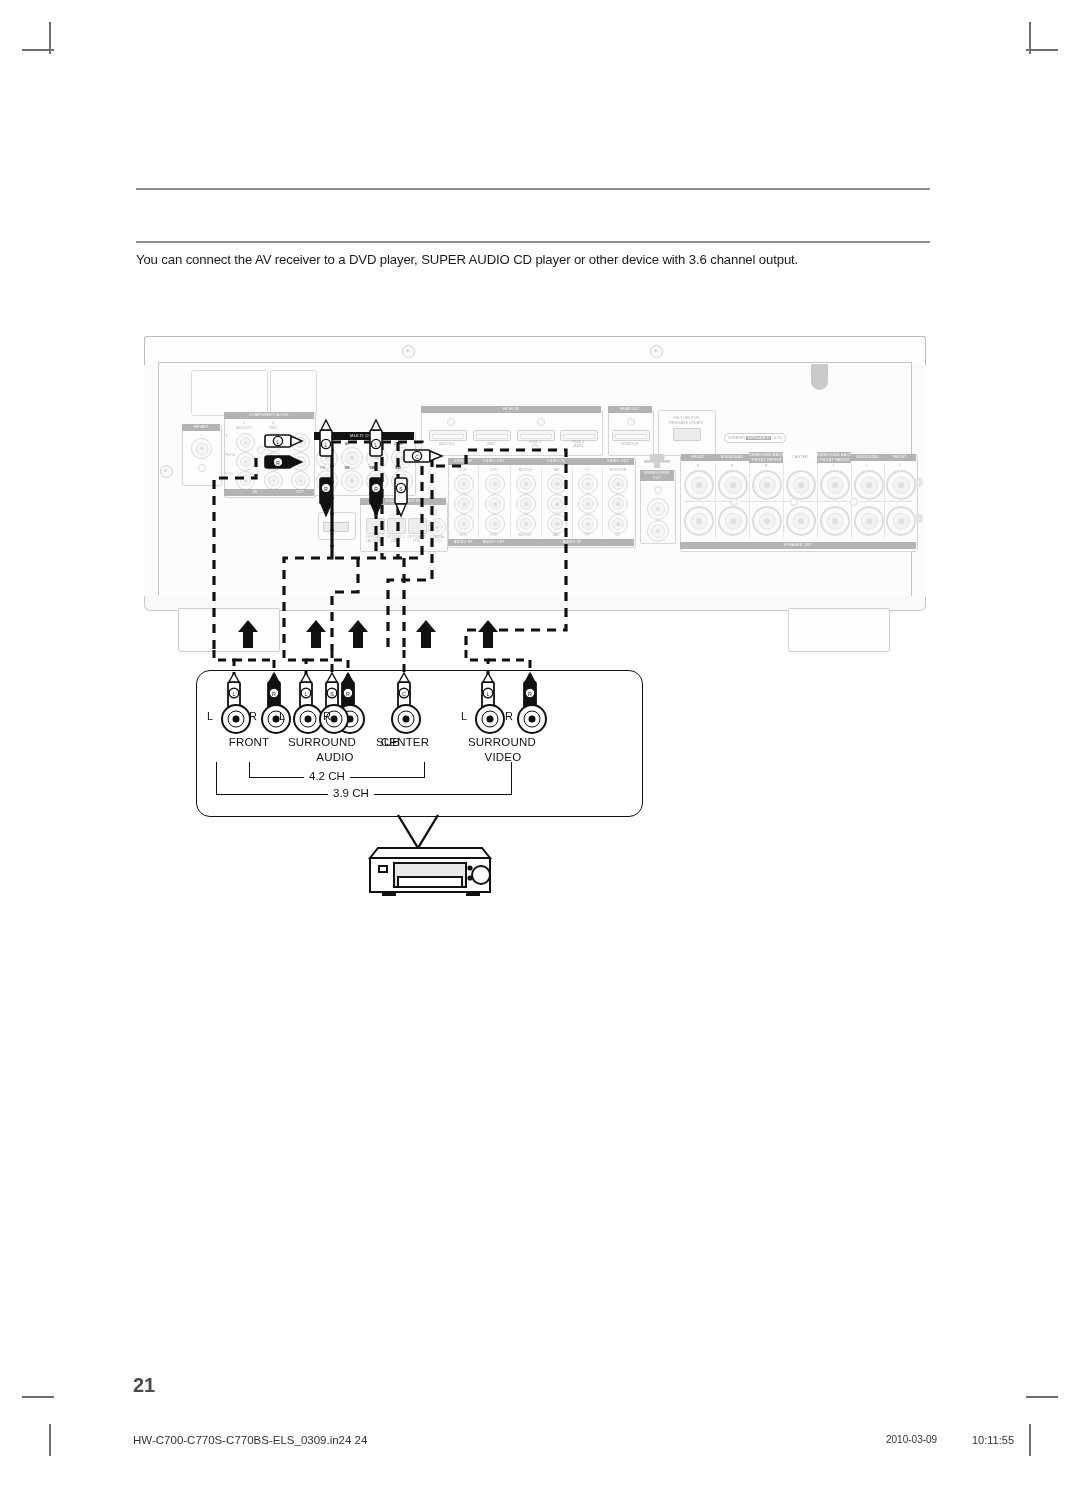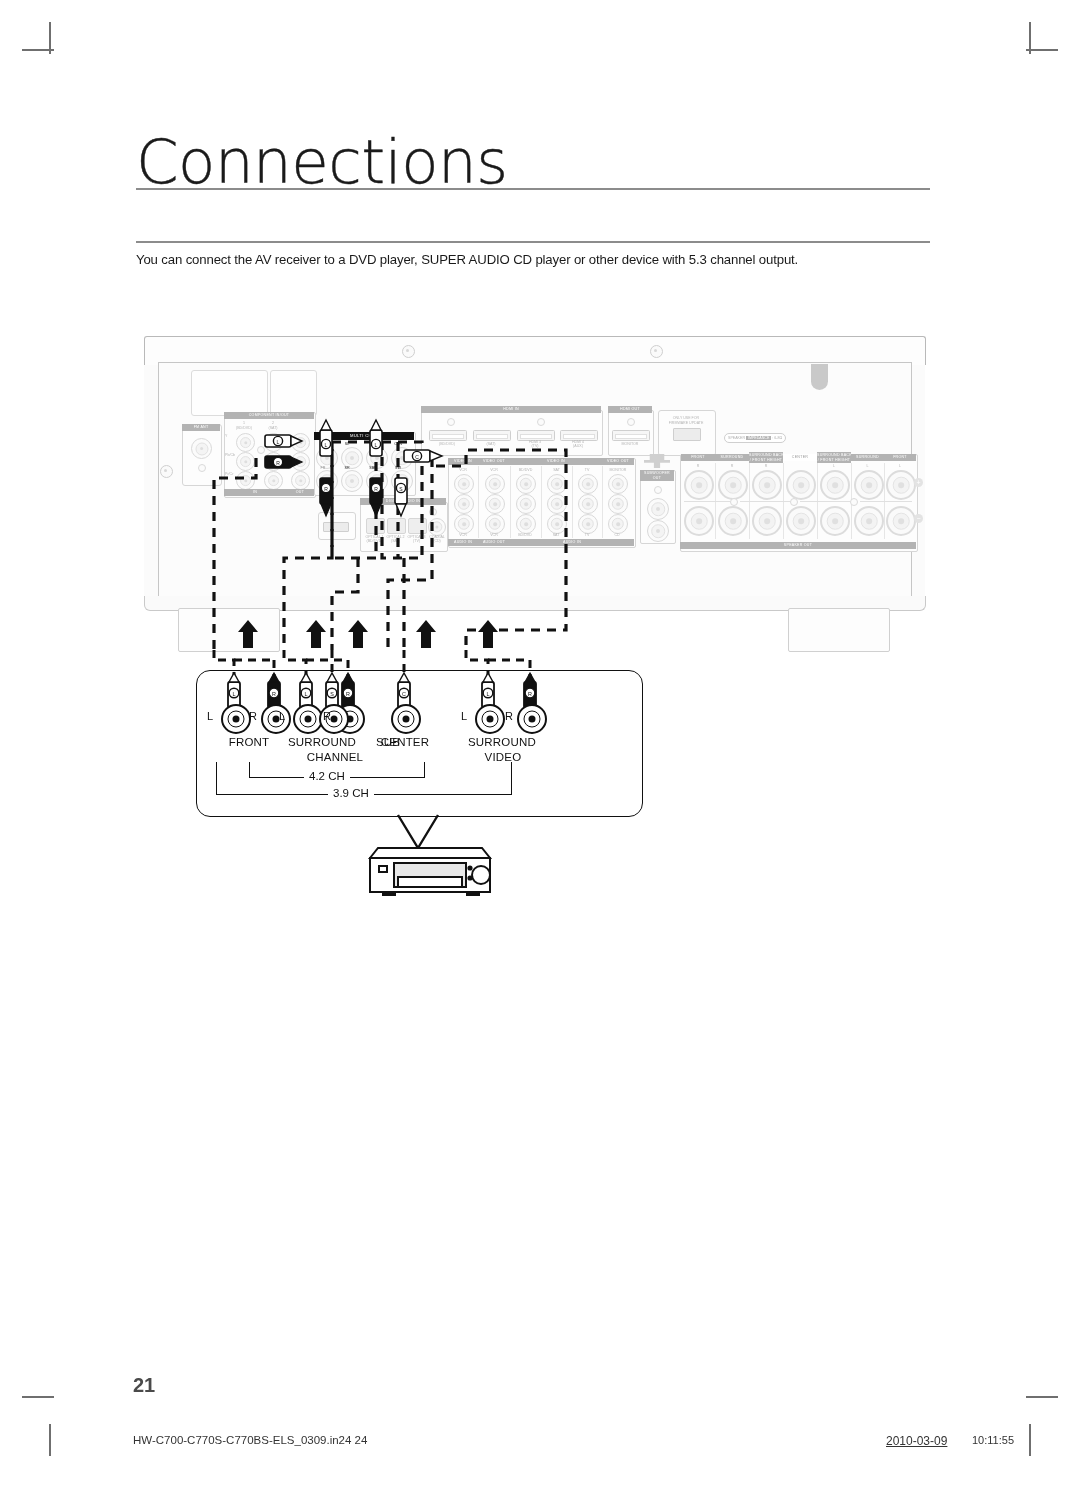--- a/index.html
+++ b/index.html
@@ -100,41 +100,40 @@
   .chtick{position:absolute;width:0;border-left:1.6px solid #111;}
   .chlabel{position:absolute;font-size:11.5px;color:#111;background:#fff;padding:0 5px;white-space:nowrap;}
 
   
   #device-label{position:absolute;left:136px;top:862px;width:660px;text-align:center;
      font-size:23px;font-weight:bold;color:#111;letter-spacing:0.2px;}
 
   
   #page-number{position:absolute;left:133px;top:1374px;font-size:20px;font-weight:bold;color:#4a4a4a;}
   #footer-file{position:absolute;left:133px;top:1434px;font-size:11.5px;color:#333;white-space:nowrap;}
-  #footer-date{position:absolute;left:886px;top:1434px;font-size:12px;color:#333;white-space:nowrap;text-decoration:underline;}
+  #footer-date{position:absolute;left:886px;top:1434px;font-size:10px;color:#333;white-space:nowrap;}
   #footer-time{position:absolute;left:972px;top:1434px;font-size:11px;color:#333;white-space:nowrap;}
 </style>
 </head>
 <body>
 
 <div class="page">
 
   <div class="cmark" style="left:49px;top:22px;width:1.6px;height:32px;"></div>
   <div class="cmark" style="left:22px;top:49px;width:32px;height:1.6px;"></div>
   <div class="cmark" style="left:1029px;top:22px;width:1.6px;height:32px;"></div>
   <div class="cmark" style="left:1026px;top:49px;width:32px;height:1.6px;"></div>
   <div class="cmark" style="left:22px;top:1396px;width:32px;height:1.6px;"></div>
   <div class="cmark" style="left:49px;top:1424px;width:1.6px;height:32px;"></div>
   <div class="cmark" style="left:1026px;top:1396px;width:32px;height:1.6px;"></div>
   <div class="cmark" style="left:1029px;top:1424px;width:1.6px;height:32px;"></div>
 
-  <div id="chapter-title">Connections</div>
   <div id="chapter-rule"></div>
   <div id="section-rule"></div>
-  <div id="intro-text">You can connect the AV receiver to a DVD player, SUPER AUDIO CD player or other device with 5.3 channel output.</div>
+  <div id="intro-text">You can connect the AV receiver to a DVD player, SUPER AUDIO CD player or other device with 3.6 channel output.</div>
 
   <div id="diagram">
 
     <div class="rcv-bevel-l"></div>
     <div class="rcv-bevel-r"></div>
     <div class="rcv-top"></div>
     <div class="rcv-body"></div>
     <div class="rcv-base"></div>
     <div class="rcv-foot" style="left:42px;"></div>
     <div class="rcv-foot" style="left:652px;"></div>
@@ -525,21 +524,21 @@
     <div class="lr" style="left:71px;top:380px;">L</div>
     <div class="lr" style="left:113px;top:380px;">R</div>
     <div class="lr" style="left:143px;top:380px;">L</div>
     <div class="lr" style="left:187px;top:380px;">R</div>
     <div class="lr" style="left:325px;top:380px;">L</div>
     <div class="lr" style="left:369px;top:380px;">R</div>
 
     <div class="spk-name" style="left:78px;top:406px;width:70px;">FRONT</div>
     <div class="spk-name" style="left:148px;top:406px;width:76px;">SURROUND</div>
     <div class="spk-name" style="left:184px;top:406px;width:56px;padding-left:40px;">SUB</div>
-    <div class="spk-name" style="left:164px;top:421px;width:70px;">CHANNEL</div>
+    <div class="spk-name" style="left:164px;top:421px;width:70px;">AUDIO</div>
     <div class="spk-name" style="left:232px;top:406px;width:74px;">CENTER</div>
     <div class="spk-name" style="left:328px;top:406px;width:76px;">SURROUND</div>
     <div class="spk-name" style="left:332px;top:421px;width:70px;">VIDEO</div>
 
     <div class="chtick" style="left:113px;top:432px;height:16px;"></div>
     <div class="chline" style="left:113px;top:447px;width:175px;"></div>
     <div class="chtick" style="left:288px;top:432px;height:16px;"></div>
     <div class="chlabel" style="left:168px;top:440px;">4.2 CH</div>
 
     <div class="chtick" style="left:80px;top:432px;height:33px;"></div>

